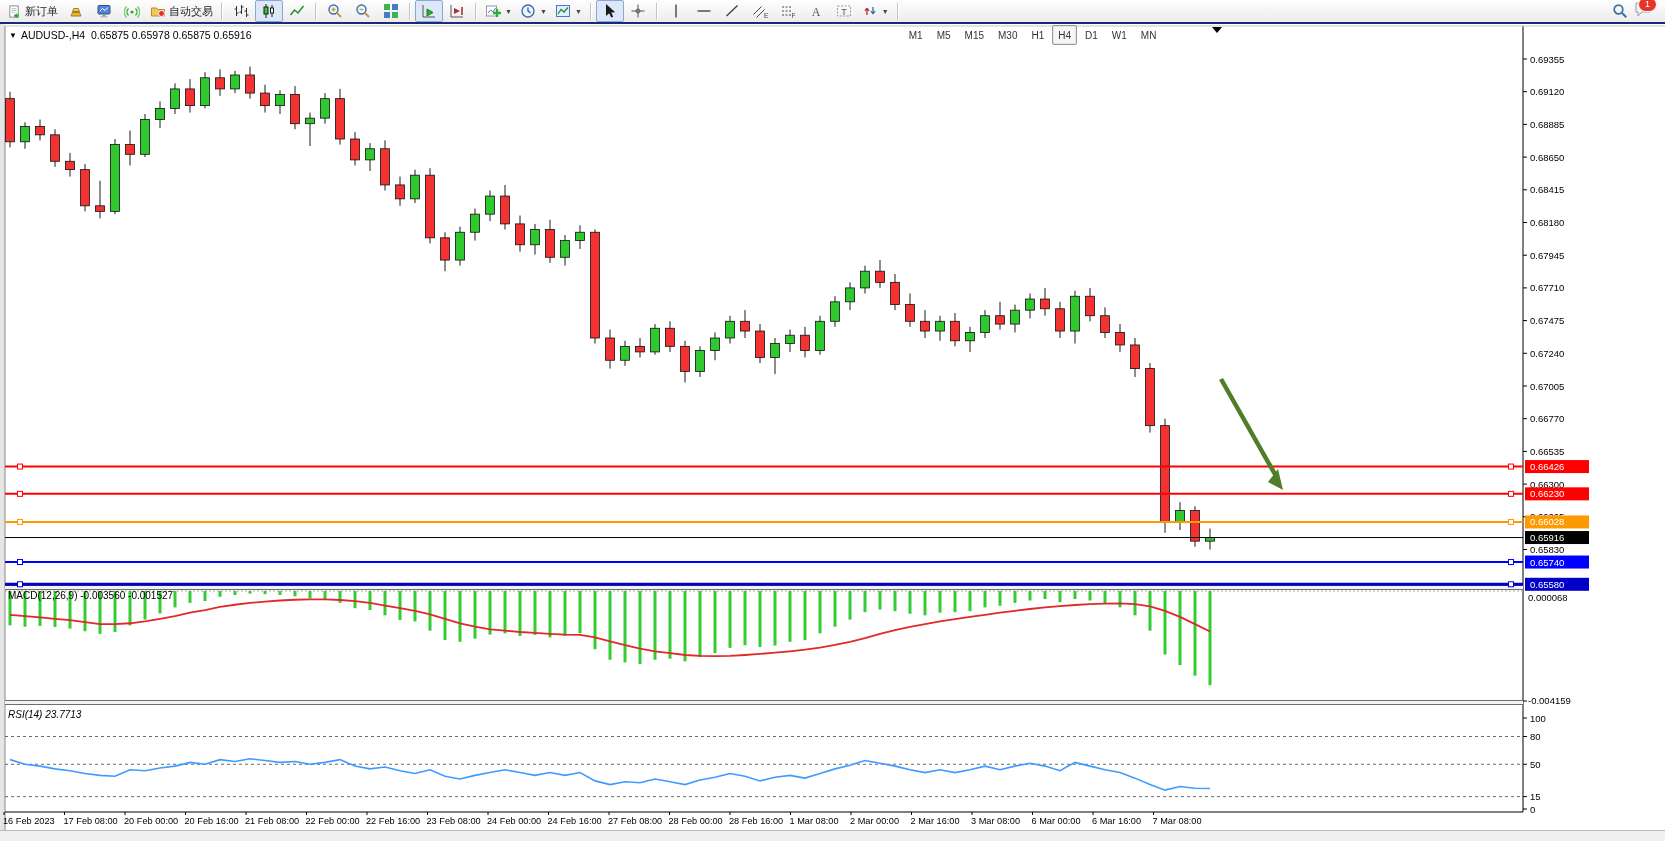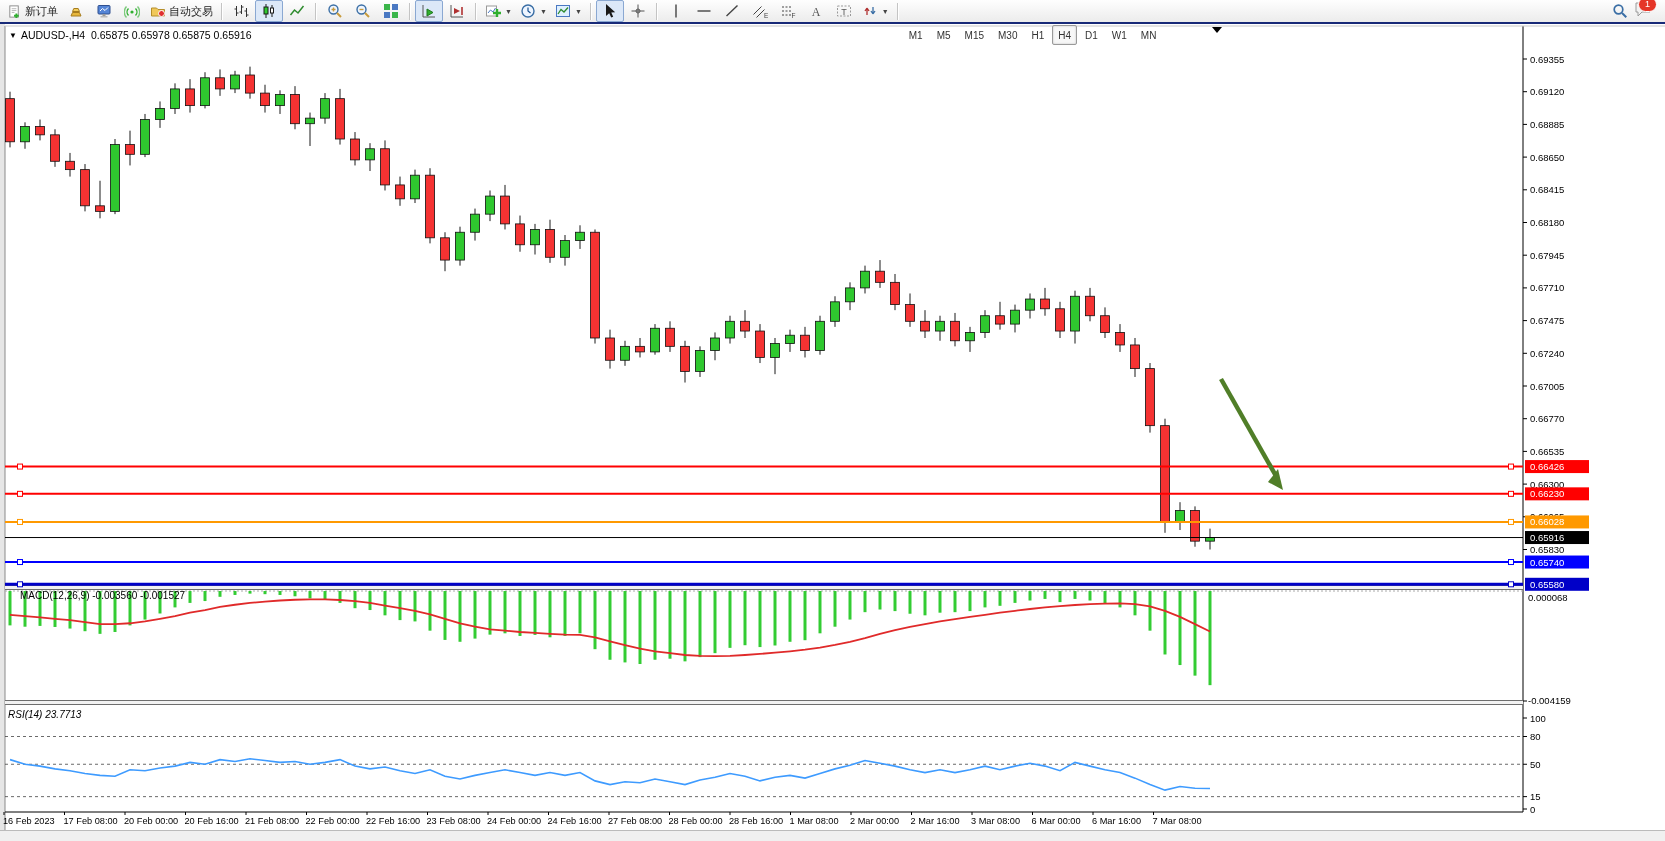--- a/index.html
+++ b/index.html
@@ -20,21 +20,21 @@
           border-radius:2px;display:flex;align-items:center;flex:0 0 auto;}
   .tf-btn.active{background:#f7f7f7;border-color:#9a9a9a;box-shadow:inset 0 0 2px #bbb;}
   .badge{position:absolute;top:-4px;right:-5px;min-width:13px;height:13px;border-radius:8px;
          background:#e53528;color:#fff;font-size:9px;line-height:13px;text-align:center;
          padding:0 2px;border:1px solid #fff;}
   .chat-wrap{position:relative;margin-right:10px;}
   
   .ovl{position:absolute;z-index:5;color:#000;white-space:nowrap;pointer-events:none;}
   .chart-title{top:29px;left:9px;font-size:10.5px;}
   .chart-title .tri{font-size:8px;vertical-align:1px;margin-right:4px;}
-  .macd-label{top:590px;left:20px;font-size:10px;}
+  .macd-label{top:590px;left:8px;font-size:10px;}
   .rsi-label{top:709px;left:8px;font-size:10px;font-style:italic;}
   svg.layer{position:absolute;top:0;left:0;z-index:1;}
 </style>
 </head>
 <body>
 
 <div class="app">
 
   <div class="toolbar">
     <div class="tb-btn">

